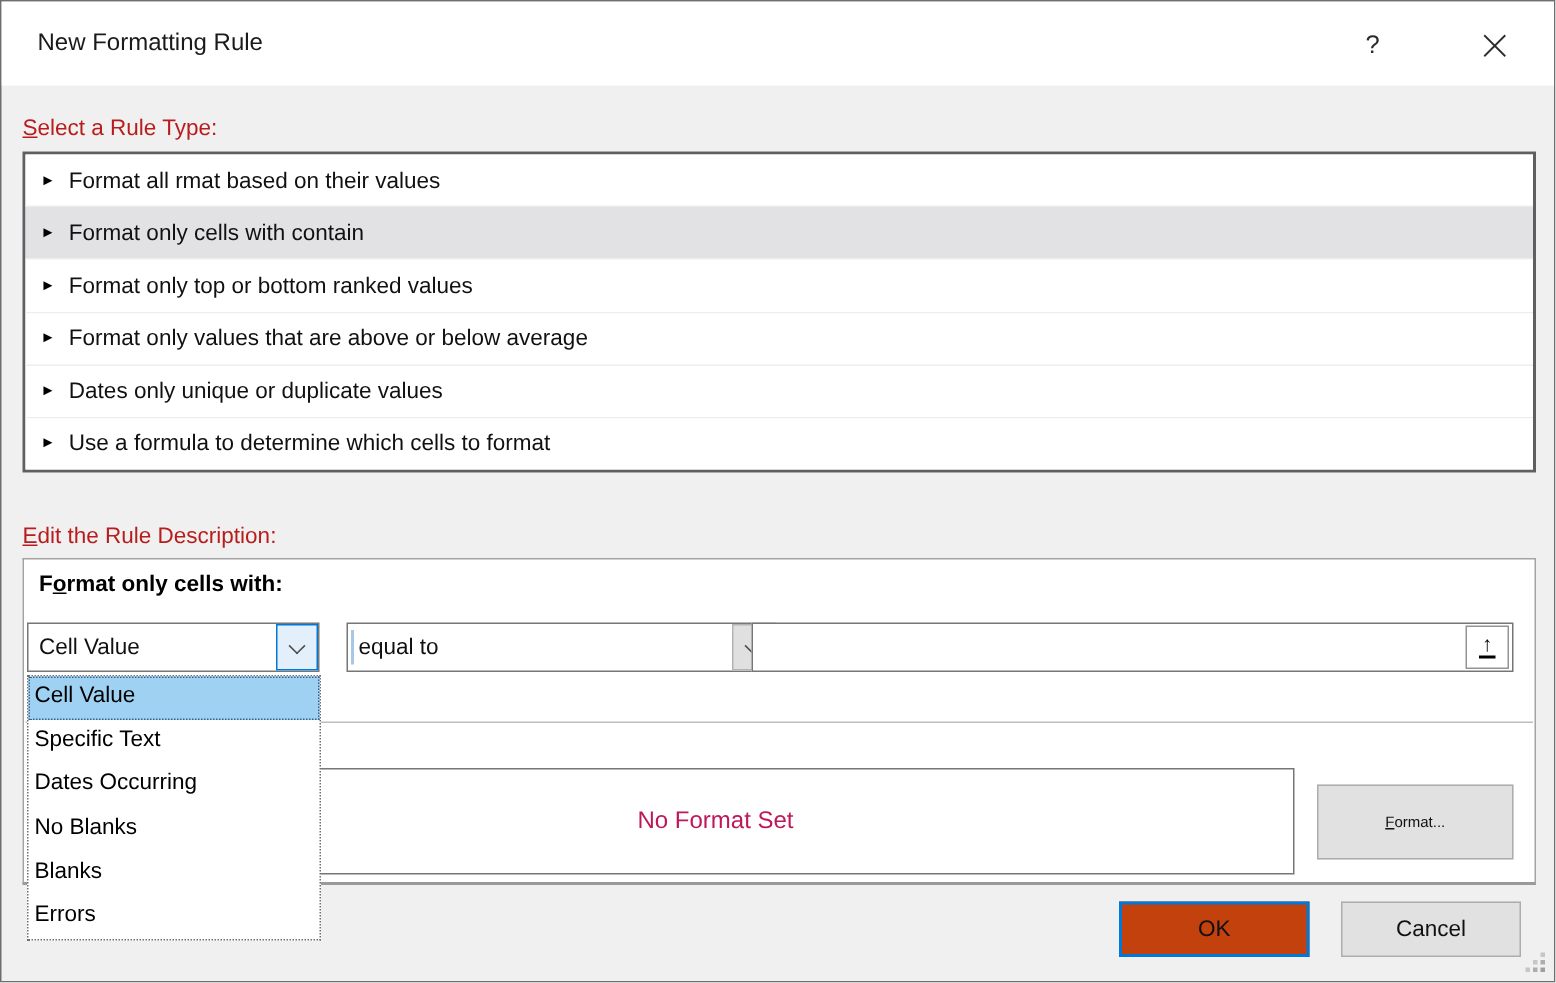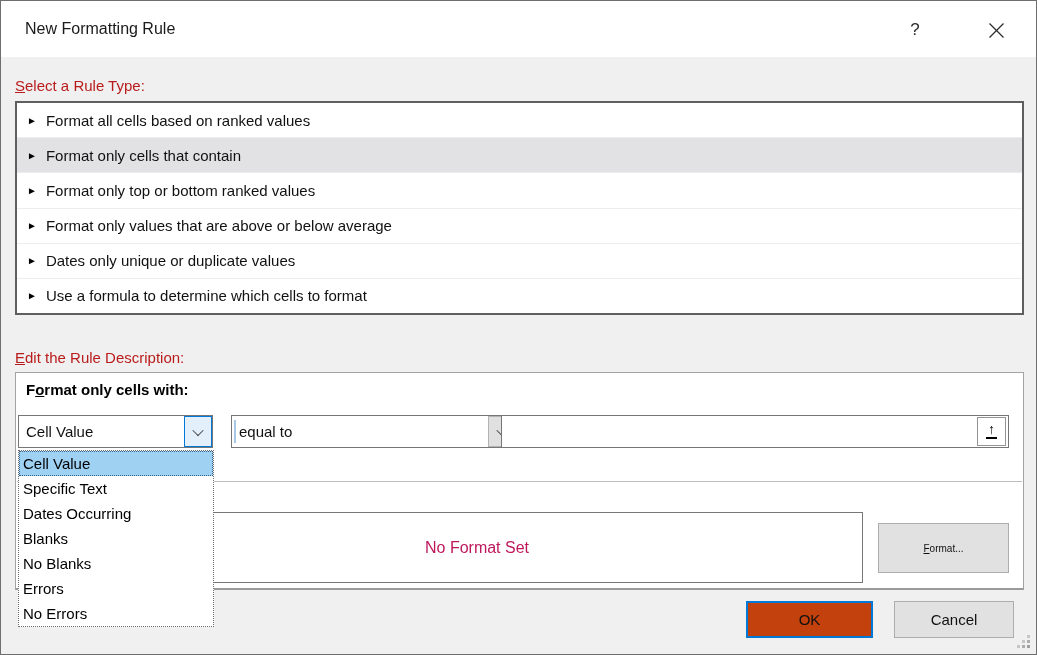--- a/index.html
+++ b/index.html
@@ -100,25 +100,25 @@
         <line x1="15.5" y1="1.5" x2="1.5" y2="15.5" stroke="#2b2b2b" stroke-width="1.2"></line>
       </svg>
     </div>
   </div>
 
   <div class="label label-select"><span class="key">S</span><span>elect a Rule Type:</span></div>
 
   <div class="rule-list">
     <div class="rule-item">
       <span class="rule-arrow">►</span>
-      <span>Format all cells based on ranked values</span>
+      <span>Format all rmat based on their values</span>
     </div>
     <div class="rule-item selected">
       <span class="rule-arrow">►</span>
-      <span>Format only cells that contain</span>
+      <span>Format only cells with contain</span>
     </div>
     <div class="rule-item">
       <span class="rule-arrow">►</span>
       <span>Format only top or bottom ranked values</span>
     </div>
     <div class="rule-item">
       <span class="rule-arrow">►</span>
       <span>Format only values that are above or below average</span>
     </div>
     <div class="rule-item">
@@ -164,24 +164,23 @@
     </div>
     <div class="format-btn">
         <span><span class="key">F</span><span>ormat...</span></span>
       </div>
   </div>
 
   <div class="type-dropdown">
     <div class="dd-option selected">Cell Value</div>
     <div class="dd-option">Specific Text</div>
     <div class="dd-option">Dates Occurring</div>
+    <div class="dd-option">No Blanks</div>
     <div class="dd-option">Blanks</div>
-    <div class="dd-option">No Blanks</div>
     <div class="dd-option">Errors</div>
-    <div class="dd-option">No Errors</div>
   </div>
 
   <div class="ok-btn">OK</div>
   <div class="cancel-btn">Cancel</div>
 
   <div class="grip">
       <i></i>
       <i></i>
       <i></i>
       <i></i>

